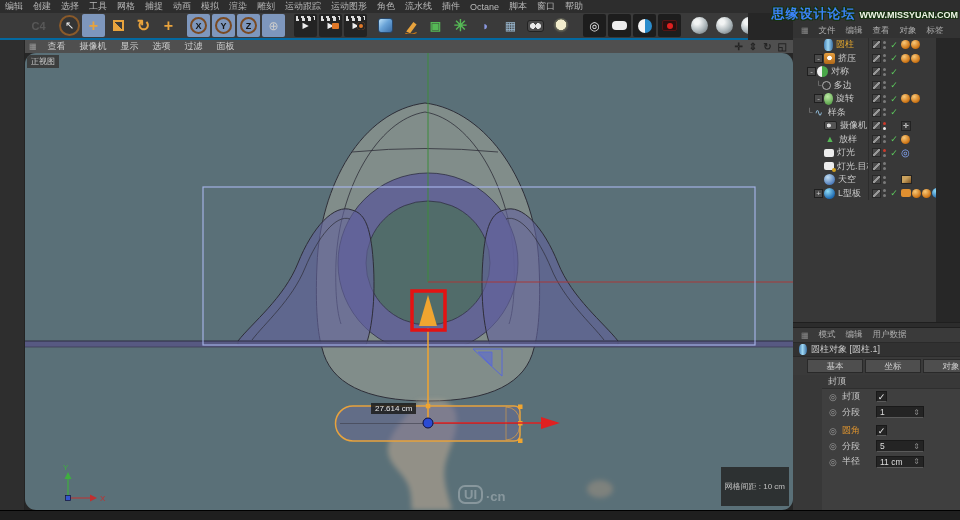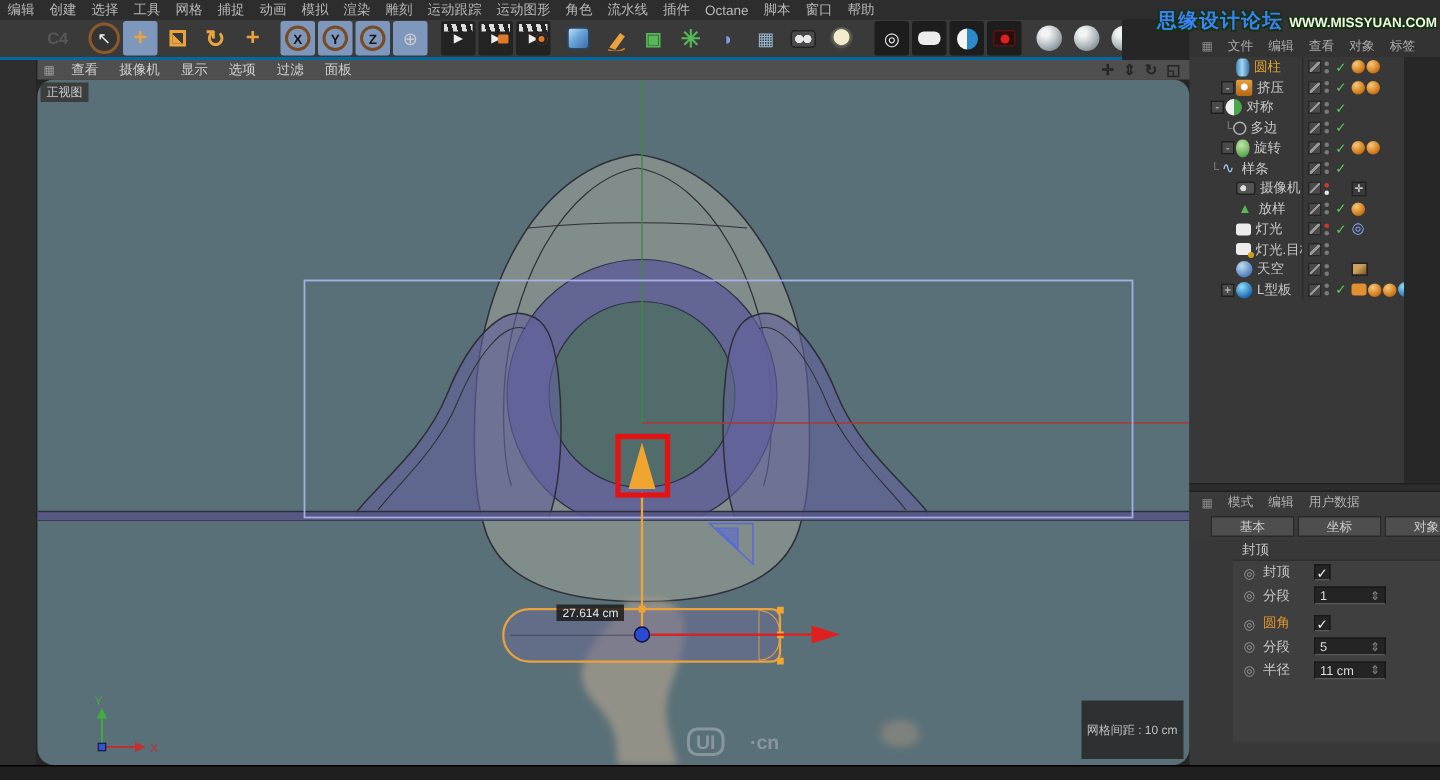--- a/index.html
+++ b/index.html
@@ -64,21 +64,21 @@
                border-right:1px solid #242424; }
 
   
   .viewport { position:absolute; left:25px; top:53px; width:768px; height:457px; background:#5a7078; overflow:hidden;border-radius:11px; }
   .vp-label { position:absolute; left:2px; top:2px; background:rgba(58,58,58,.92); color:#c8c8c8;
               font-size:8px; padding:1px 4px; z-index:3; }
   .measure { position:absolute; left:346px; top:350px; background:rgba(28,28,28,.85); color:#e6e6e6;
              font-size:8px; padding:1px 4px; z-index:3; }
   .gridlab { position:absolute; right:4px; bottom:4px; background:rgba(38,38,38,.85); color:#c0c0c0;
              font-size:8px; padding:14px 4px; z-index:3; }
-  .uiwm { position:absolute; left:433px; top:432px; display:flex; align-items:center; gap:17px;
+  .uiwm { position:absolute; left:433px; top:432px; display:flex; align-items:flex-end; gap:3px;
           color:rgba(255,255,255,.28); font-weight:bold; font-size:13px; z-index:3; }
   .uiwm .hex { border:2px solid rgba(255,255,255,.28); border-radius:7px; padding:0 4px; }
 
   
   .wm { position:absolute; right:2px; top:5px; z-index:60; display:flex; align-items:baseline; gap:4px; }
   .wm .cn { font-size:13px; font-weight:bold; color:#3b82f6; letter-spacing:1px;
             text-shadow:-1px -1px 0 #15320f,1px -1px 0 #15320f,-1px 1px 0 #15320f,1px 1px 0 #15320f; }
   .wm .url { font-size:9px; font-weight:bold; color:#eef4e6;
              text-shadow:-1px -1px 0 #15320f,1px -1px 0 #15320f,-1px 1px 0 #15320f,1px 1px 0 #15320f; }
 
@@ -596,20 +596,24 @@
 
   <div class="splitter"></div>
 
   <div class="am-menubar">
     <span class="gi">▦</span>
     <span>模式</span>
     <span>编辑</span>
     <span>用户数据</span>
   </div>
 
+  <div class="am-title">
+    <span class="mini-cyl"></span>
+    <span>圆柱对象 [圆柱.1]</span>
+  </div>
 
   <div class="am-tabs">
     <span class="tab">基本</span>
     <span class="tab">坐标</span>
     <span class="tab">对象</span>
   </div>
 
   <div class="am-body">
     <div class="am-section">封顶</div>
 

